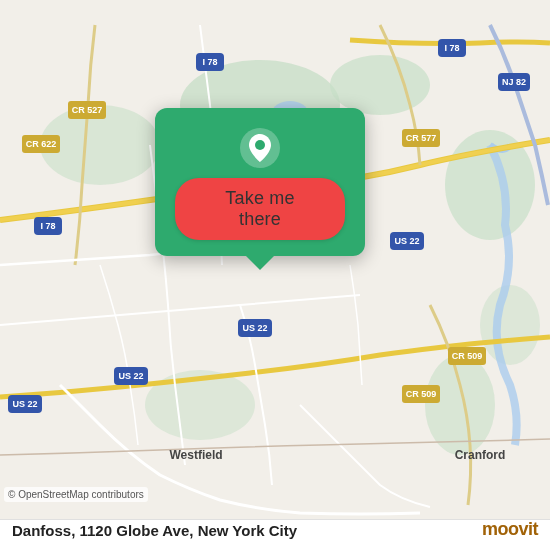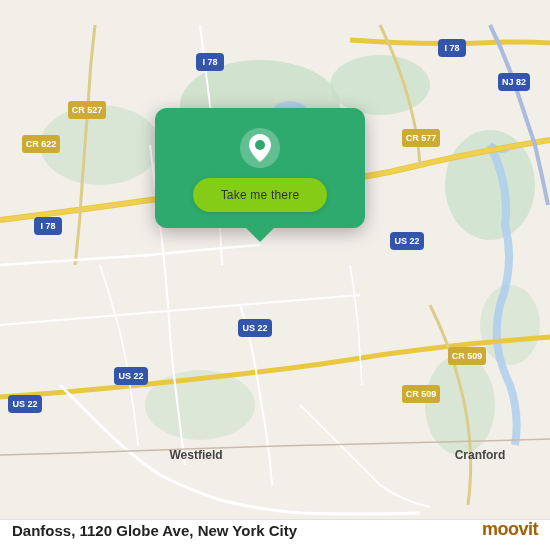--- a/index.html
+++ b/index.html
@@ -64,26 +64,26 @@
       border-top: 14px solid #2eaa6e;
     }
 
     .pin-icon {
       width: 44px;
       height: 44px;
       margin-bottom: 8px;
     }
 
     .take-me-there-btn {
-      background: #84cc16;
+      background: #ef4444;
       color: #333;
       border: none;
       border-radius: 24px;
       padding: 10px 28px;
-      font-size: 12px;
+      font-size: 18px;
       font-weight: 500;
       cursor: pointer;
       letter-spacing: 0.2px;
       box-shadow: 0 1px 4px rgba(0,0,0,0.15);
     }
 
     
     .bottom-bar {
       position: absolute;
       bottom: 0;
@@ -222,20 +222,23 @@
   <div class="popup-card">
 
     <svg class="pin-icon" viewBox="0 0 44 44" xmlns="http://www.w3.org/2000/svg">
       <circle cx="22" cy="22" r="20" fill="rgba(255,255,255,0.25)"></circle>
       <path d="M22 8 C16 8 11 13 11 19 C11 27 22 36 22 36 C22 36 33 27 33 19 C33 13 28 8 22 8Z" fill="white"></path>
       <circle cx="22" cy="19" r="5" fill="#2eaa6e"></circle>
     </svg>
     <button class="take-me-there-btn">Take me there</button>
   </div>
 
+  <div class="attribution">
+    <span>© OpenStreetMap contributors</span>
+  </div>
 
   <div class="bottom-bar">
     <span class="bottom-bar-title">Danfoss, 1120 Globe Ave, New York City</span>
   </div>
 
   <div class="moovit-logo">
     <span>moovit</span>
   </div>
 </div>
 

